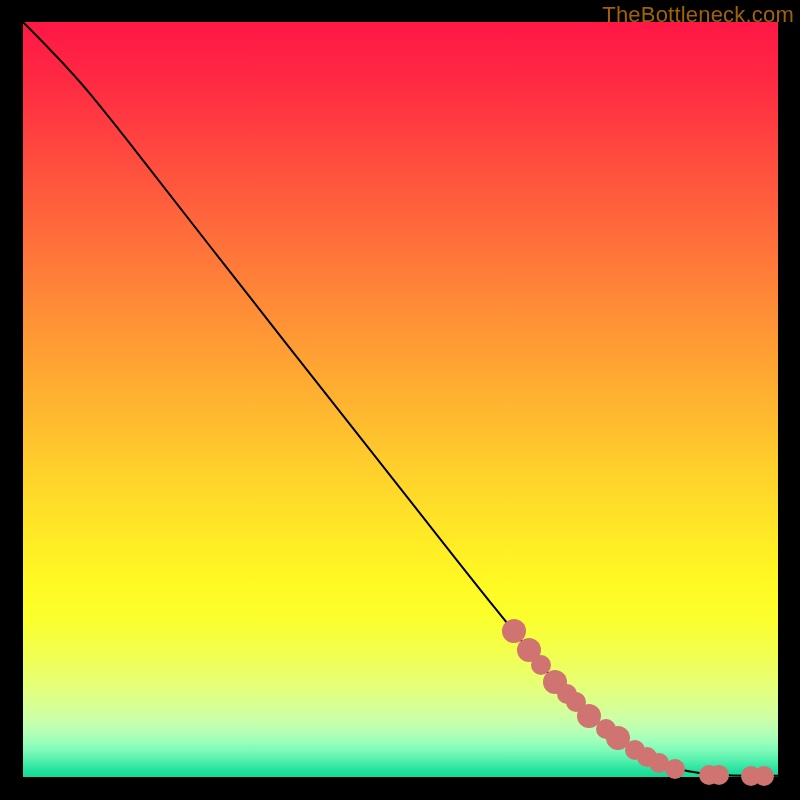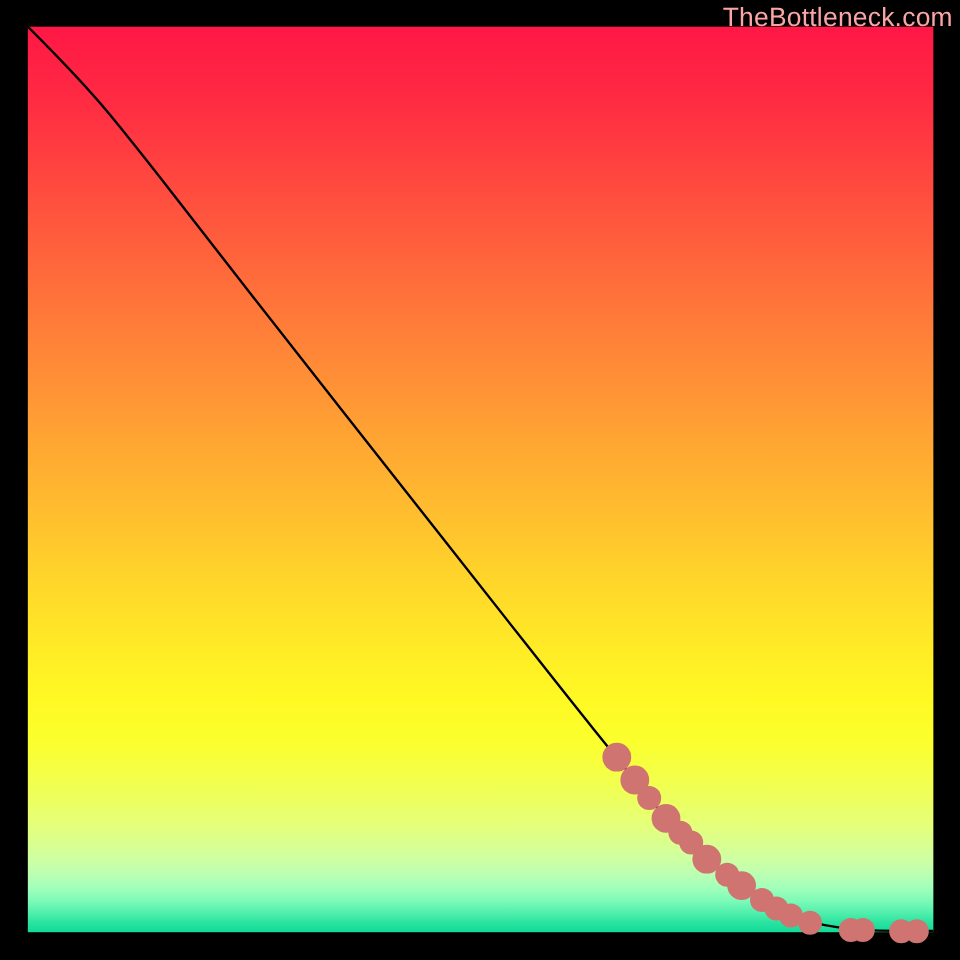--- a/index.html
+++ b/index.html
@@ -34,21 +34,21 @@
     border-radius: 50%;
     background: #cf7470;
     transform: translate(-50%, -50%);
   }
   .watermark {
     position: absolute;
     top: 2px;
     right: 6px;
     font-family: Arial, Helvetica, sans-serif;
     font-size: 22px;
-    color: #fca5a5;
+    color: #a16207;
     font-weight: 400;
     letter-spacing: 0.2px;
   }
 </style>
 </head>
 <body>
 
 <div class="stage">
   <div class="plot">
     <svg class="curve-svg" viewBox="0 0 755 755" preserveAspectRatio="none">

